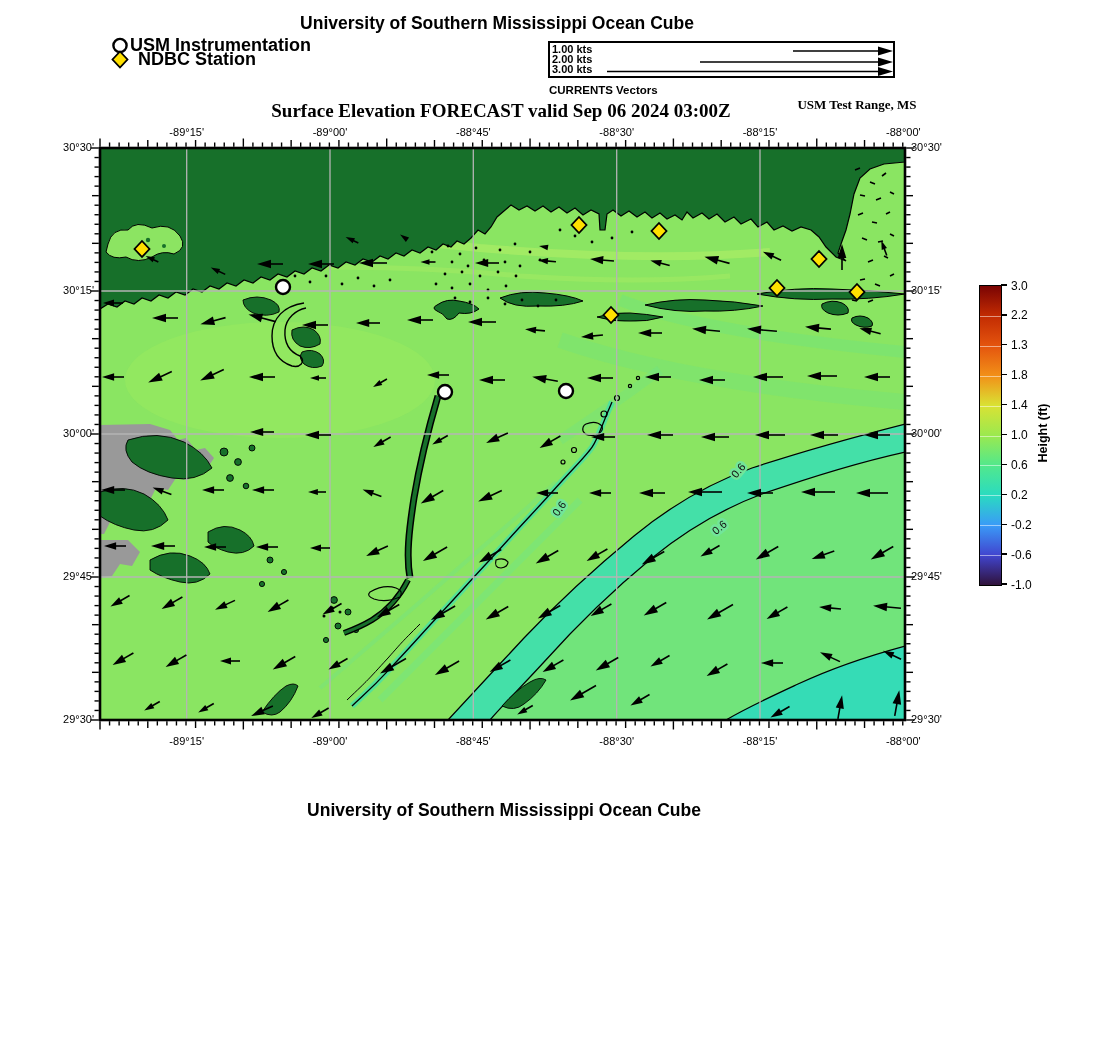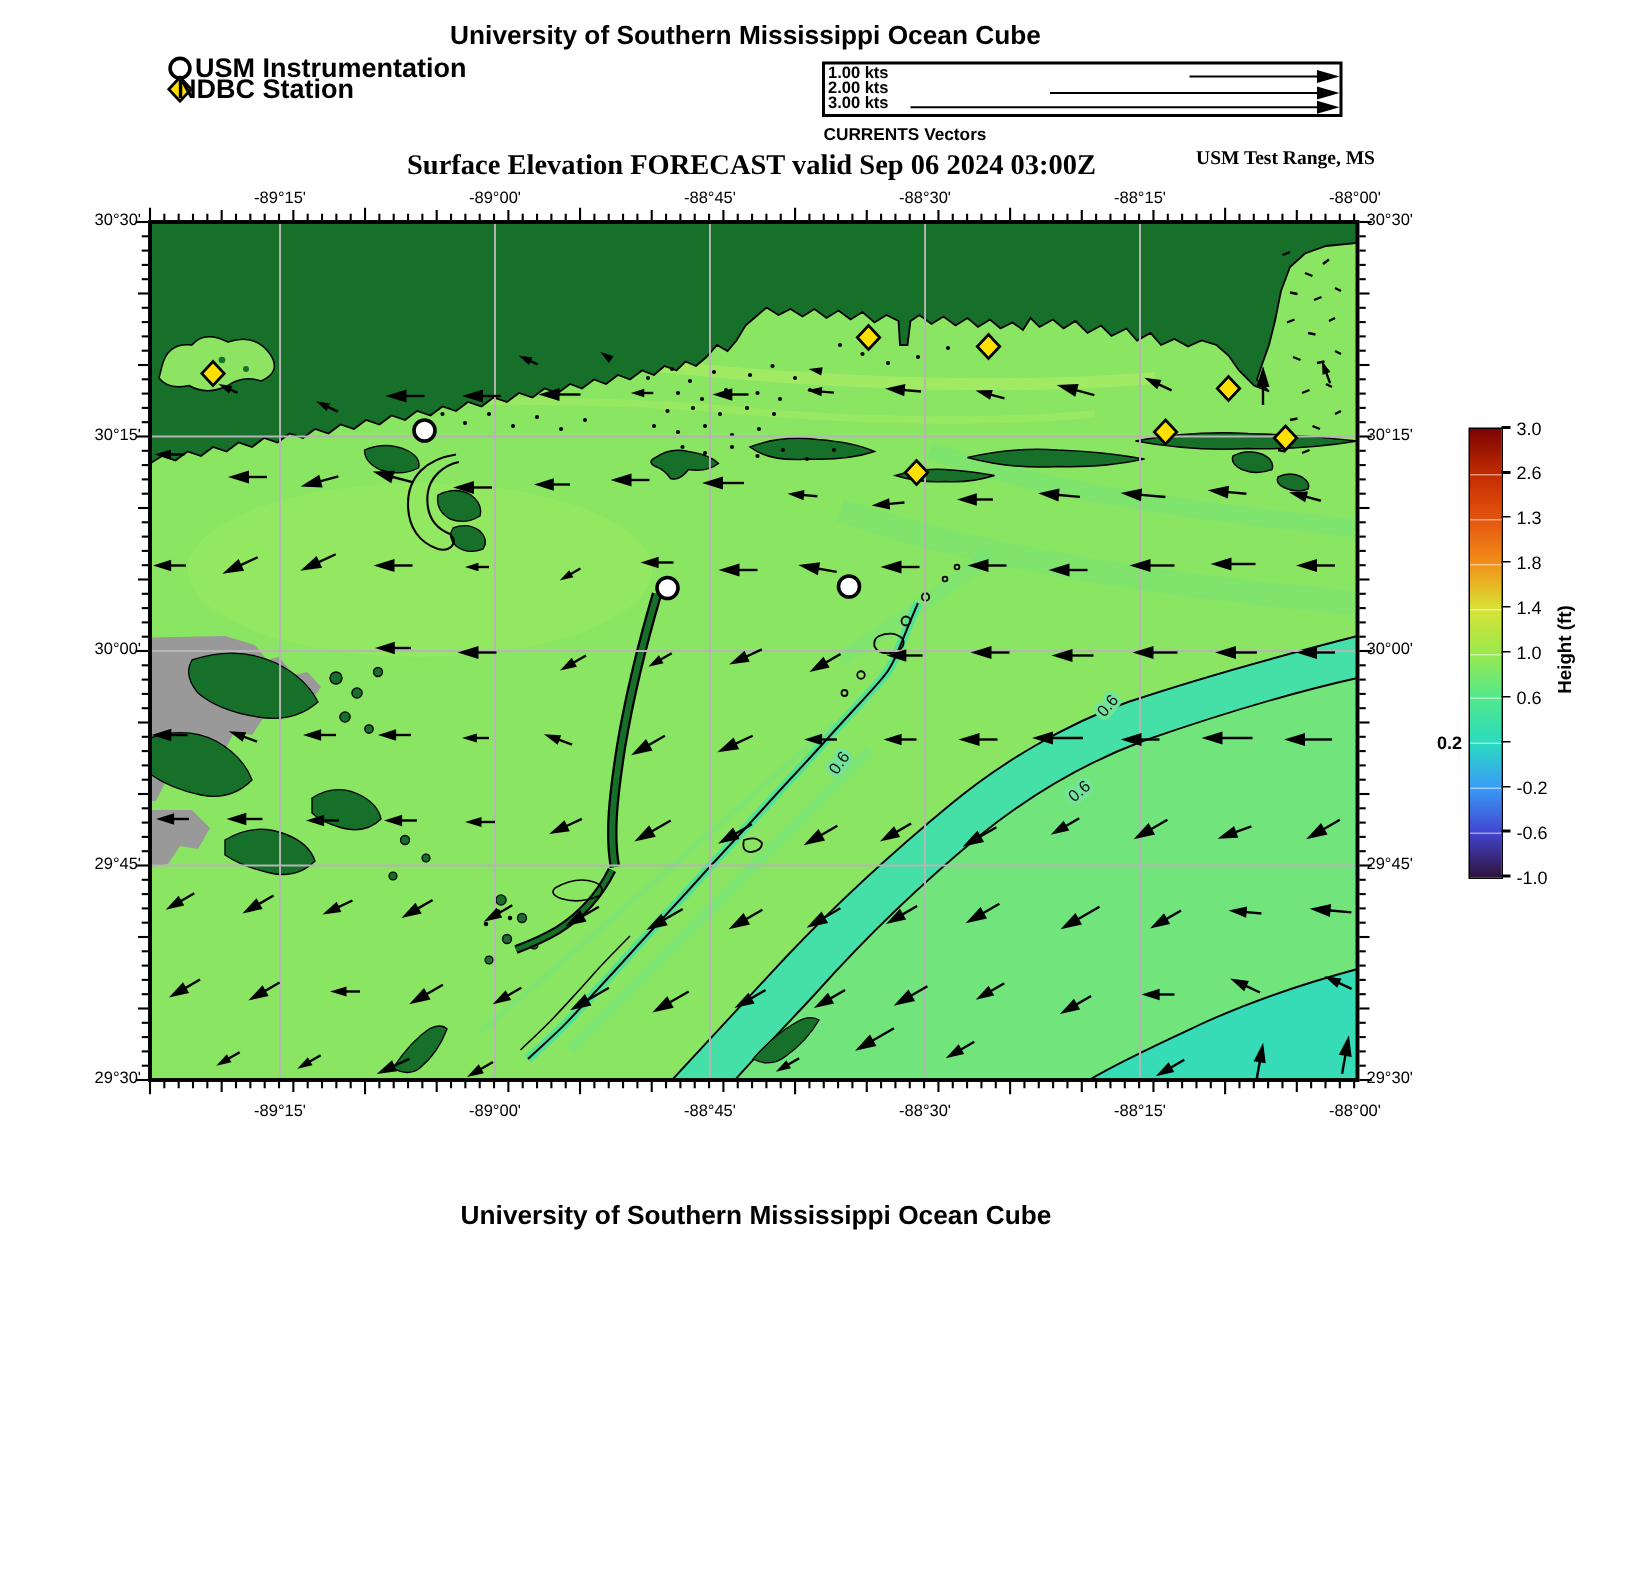--- a/index.html
+++ b/index.html
@@ -1039,21 +1039,21 @@
         <polygon points="893,51 878,46.6 878,55.4" fill="#000"></polygon>
         <line x1="700" y1="62" x2="879" y2="62" stroke="#000" stroke-width="1.3"></line>
         <polygon points="893,62 878,57.6 878,66.4" fill="#000"></polygon>
         <line x1="607" y1="71.5" x2="879" y2="71.5" stroke="#000" stroke-width="1.3"></line>
         <polygon points="893,71.5 878,67.1 878,75.9" fill="#000"></polygon>
       </g>
   </svg>
 
   <div class="abs title" style="left:497px;top:13px;">University of Southern Mississippi Ocean Cube</div>
   <div class="abs legend-label" style="left:130px;top:38px;">USM Instrumentation</div>
-  <div class="abs legend-label" style="left:118px;top:52px;text-align:right;">NDBC Station</div>
+  <div class="abs legend-label" style="left:138px;top:52px;text-align:right;">NDBC Station</div>
   <div class="abs currents-box" style="left:548px;top:41px;width:343px;height:33px;"></div>
   <div id="kts-labels" class="abs" style="left:552px;top:44px;">
       <div class="kts-label" style="height: 10px;">1.00 kts</div>
       <div class="kts-label" style="height: 10px;">2.00 kts</div>
       <div class="kts-label" style="height: 10px;">3.00 kts</div>
     </div>
   <div class="abs currents-caption" style="left:549px;top:84px;">CURRENTS Vectors</div>
   <div class="abs subtitle" style="left:501px;top:100px;">Surface Elevation FORECAST valid Sep 06 2024 03:00Z</div>
   <div class="abs range-label" style="left:844px;top:97px;margin-left:13px;">USM Test Range, MS</div>
 
@@ -1092,32 +1092,32 @@
     <div class="abs ticklabel" style="left: 911px; top: 284px;">30°15'</div>
     <div class="abs ticklabel" style="left: 30px; width: 64px; text-align: right; top: 427px;">30°00'</div>
     <div class="abs ticklabel" style="left: 911px; top: 427px;">30°00'</div>
     <div class="abs ticklabel" style="left: 30px; width: 64px; text-align: right; top: 570px;">29°45'</div>
     <div class="abs ticklabel" style="left: 911px; top: 570px;">29°45'</div>
     <div class="abs ticklabel" style="left: 30px; width: 64px; text-align: right; top: 713px;">29°30'</div>
     <div class="abs ticklabel" style="left: 911px; top: 713px;">29°30'</div>
     <div class="abs " style="left: 1001px; top: 284.3px; width: 6px; height: 1.4px; background: rgb(0, 0, 0);"></div>
     <div class="abs cb-ticklabel" style="left: 1011px; top: 278.5px;">3.0</div>
     <div class="abs " style="left: 1001px; top: 314.2px; width: 6px; height: 1.4px; background: rgb(0, 0, 0);"></div>
-    <div class="abs cb-ticklabel" style="left: 1011px; top: 308.4px;">2.6</div>
+    <div class="abs cb-ticklabel" style="left: 1011px; top: 308.4px;">2.2</div>
     <div class="abs " style="left: 1001px; top: 344.1px; width: 6px; height: 1.4px; background: rgb(0, 0, 0);"></div>
     <div class="abs cb-ticklabel" style="left: 1011px; top: 338.3px;">1.3</div>
     <div class="abs " style="left: 1001px; top: 374px; width: 6px; height: 1.4px; background: rgb(0, 0, 0);"></div>
     <div class="abs cb-ticklabel" style="left: 1011px; top: 368.2px;">1.8</div>
     <div class="abs " style="left: 1001px; top: 403.9px; width: 6px; height: 1.4px; background: rgb(0, 0, 0);"></div>
     <div class="abs cb-ticklabel" style="left: 1011px; top: 398.1px;">1.4</div>
     <div class="abs " style="left: 1001px; top: 433.8px; width: 6px; height: 1.4px; background: rgb(0, 0, 0);"></div>
     <div class="abs cb-ticklabel" style="left: 1011px; top: 428px;">1.0</div>
     <div class="abs " style="left: 1001px; top: 463.7px; width: 6px; height: 1.4px; background: rgb(0, 0, 0);"></div>
     <div class="abs cb-ticklabel" style="left: 1011px; top: 457.9px;">0.6</div>
     <div class="abs " style="left: 1001px; top: 493.6px; width: 6px; height: 1.4px; background: rgb(0, 0, 0);"></div>
-    <div class="abs cb-ticklabel" style="left: 958px; top: 487.8px; font-weight: bold;">0.2</div>
+    <div class="abs cb-ticklabel" style="left: 1011px; top: 487.8px;">0.2</div>
     <div class="abs " style="left: 1001px; top: 523.5px; width: 6px; height: 1.4px; background: rgb(0, 0, 0);"></div>
     <div class="abs cb-ticklabel" style="left: 1011px; top: 517.7px;">-0.2</div>
     <div class="abs " style="left: 1001px; top: 553.4px; width: 6px; height: 1.4px; background: rgb(0, 0, 0);"></div>
     <div class="abs cb-ticklabel" style="left: 1011px; top: 547.6px;">-0.6</div>
     <div class="abs " style="left: 1001px; top: 583.3px; width: 6px; height: 1.4px; background: rgb(0, 0, 0);"></div>
     <div class="abs cb-ticklabel" style="left: 1011px; top: 577.5px;">-1.0</div>
   </div>
 
 </body></html>

